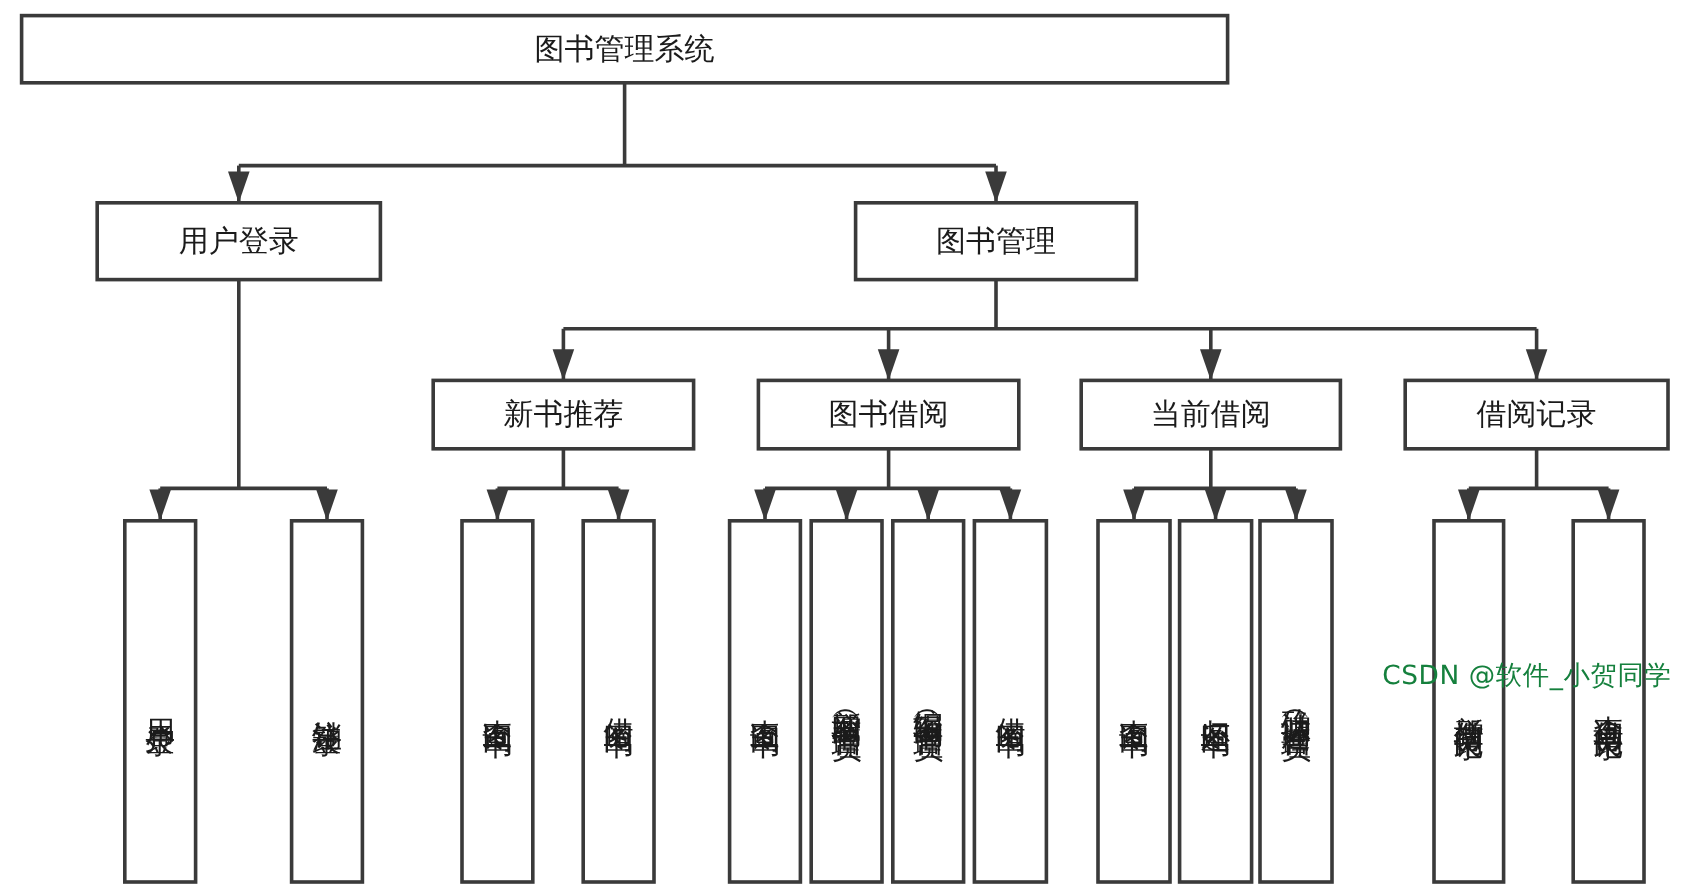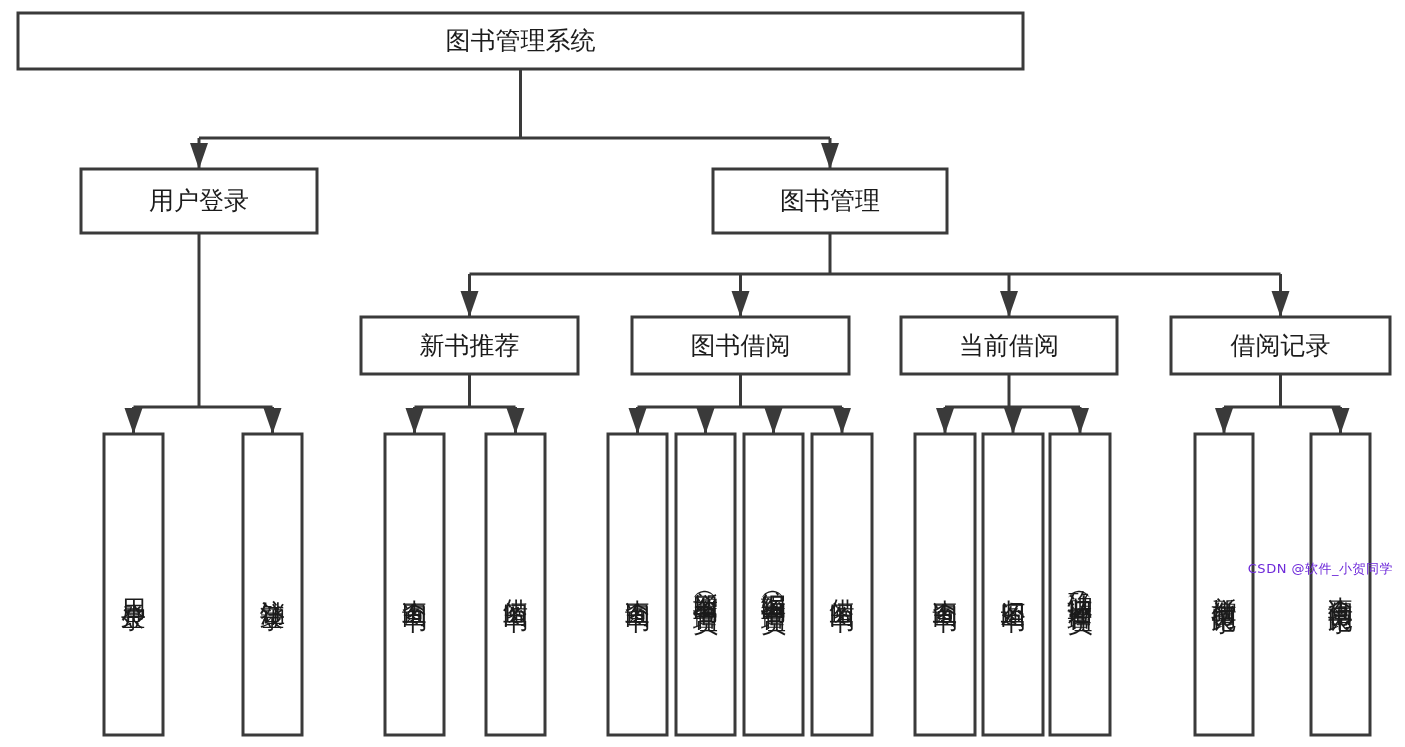--- a/index.html
+++ b/index.html
@@ -71,22 +71,22 @@
     letter-spacing: 3px;
     color: #1b1b1b;
     white-space: nowrap;
     text-align: center;
   }
   #watermark {
     position: absolute;
     right: 12px;
     bottom: 6px;
     font-family: "DejaVu Sans", "Liberation Sans", sans-serif;
-    font-size: 13px;
-    color: #6d28d9;
+    font-size: 22px;
+    color: #15803d;
     letter-spacing: 0.5px;
     user-select: none;
     white-space: nowrap;
   }
 </style>
 </head>
 <body>
 
 <div id="diagram-root">
   <svg id="tree-svg" viewBox="0 0 1405 747">

